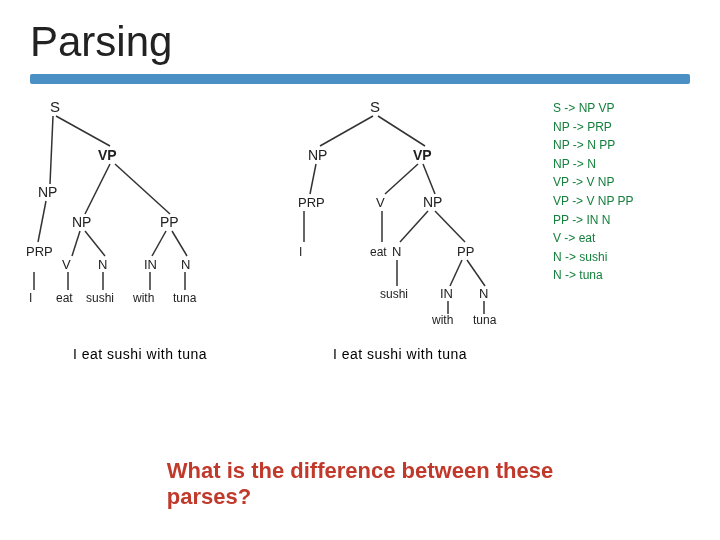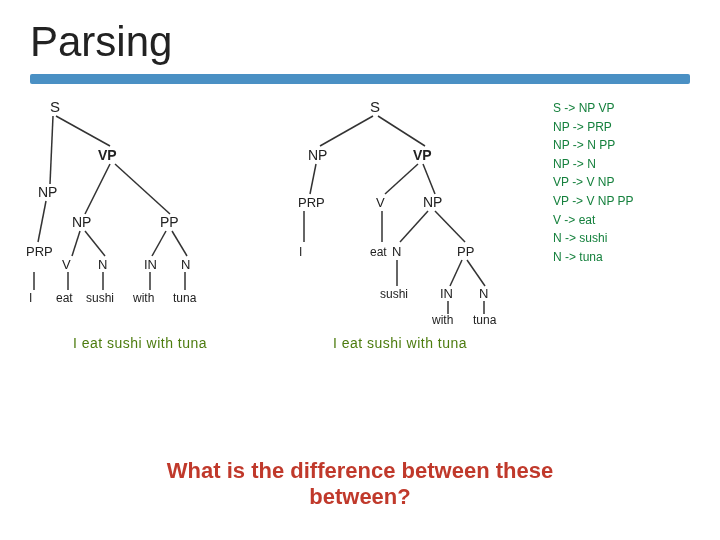--- a/index.html
+++ b/index.html
@@ -67,22 +67,22 @@
       flex-direction: column;
       align-items: center;
     }
 
     .tree-svg {
       display: block;
     }
 
     .tree-label {
       font-size: 14px;
-      color: #4d7c0f;
-      margin-top: 11px;
+      color: #000000;
+      margin-top: 22px;
       letter-spacing: 0.5px;
     }
   </style>
 </head>
 <body>
 
 <div class="page-title">Parsing</div>
 <div class="accent-bar"></div>
 
 <div class="content">
@@ -206,22 +206,23 @@
     </div>
   </div>
 
   <div class="grammar-rules">
     <div>S -&gt; NP  VP</div>
     <div>NP -&gt; PRP</div>
     <div>NP -&gt; N PP</div>
     <div>NP -&gt; N</div>
     <div>VP -&gt; V NP</div>
     <div>VP -&gt; V NP PP</div>
+    <div>PP -&gt; IN N</div>
     <div>V -&gt; eat</div>
     <div>N -&gt; sushi</div>
     <div>N -&gt; tuna</div>
   </div>
 </div>
 
-<div style="position:absolute; bottom:30px; left:50%; transform:translateX(-50%); text-align:center;">
+<div style="position:absolute; bottom:30px; left:50%; transform:translateX(-50%); ">
   <div style="font-size:22px; font-weight:bold; color:#c0392b; white-space:nowrap;">What is the difference between these</div>
-  <div style="font-size:22px; font-weight:bold; color:#c0392b; white-space:nowrap;">between?</div>
+  <div style="font-size:22px; font-weight:bold; color:#c0392b; white-space:nowrap;">parses?</div>
 </div>
 
 </body></html>

